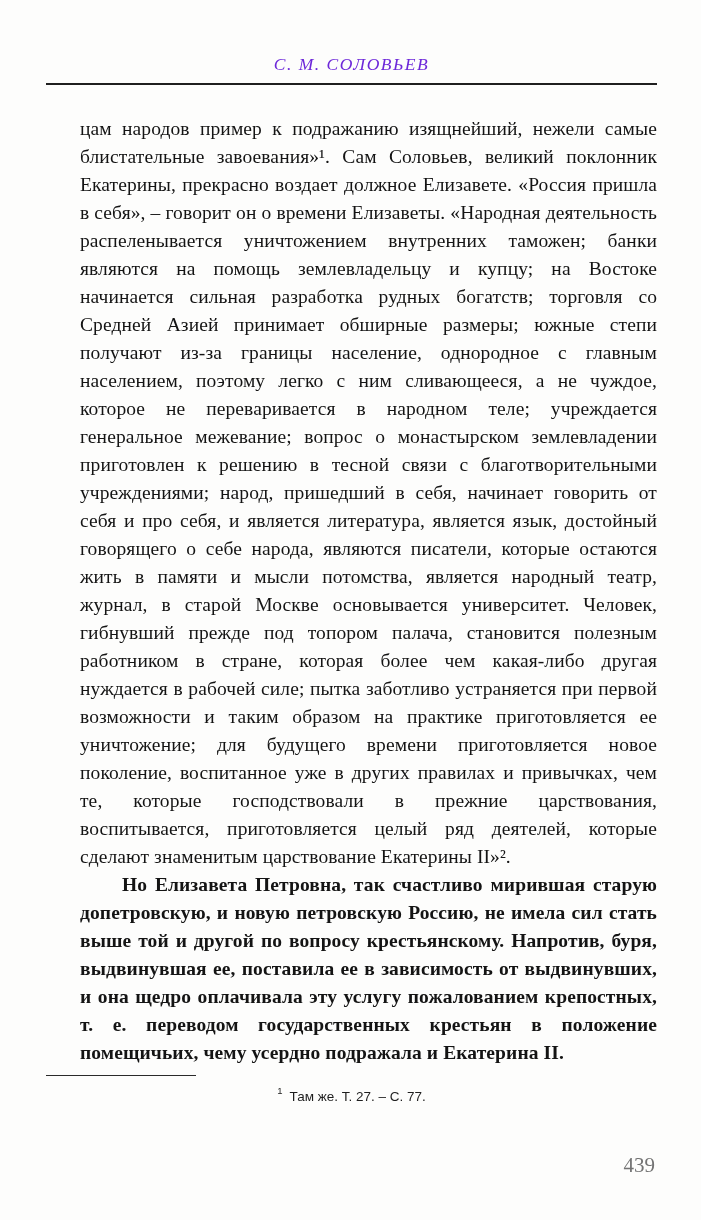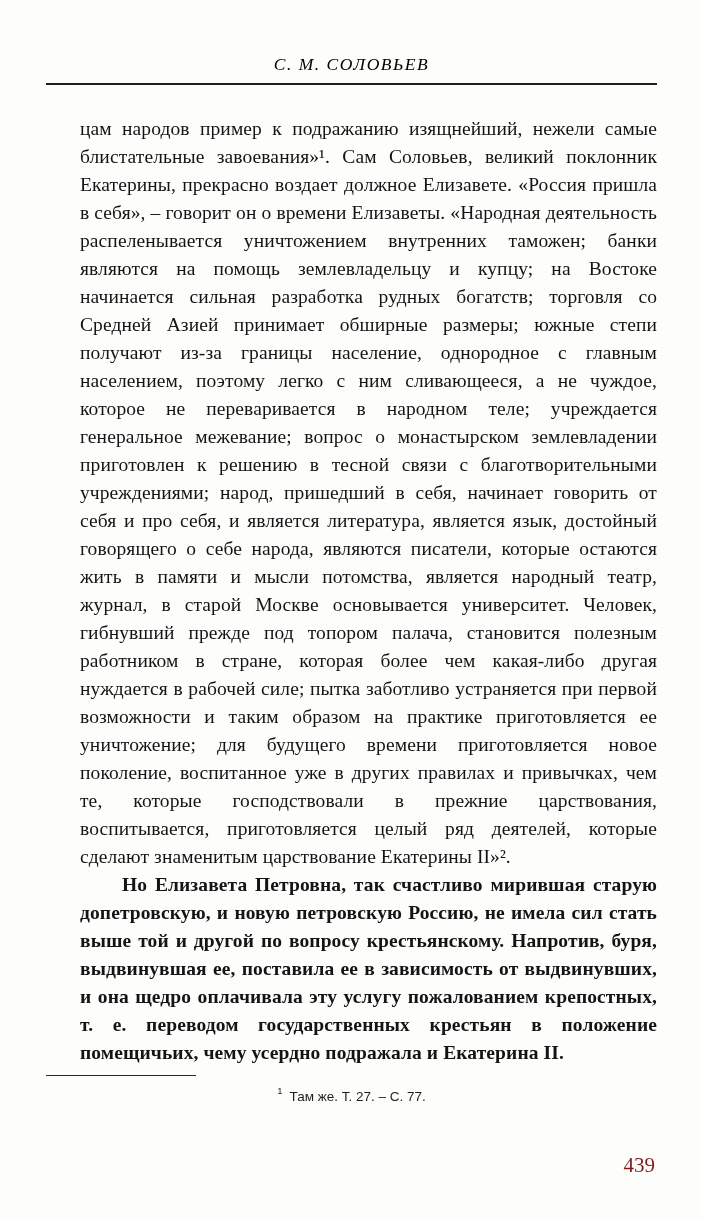--- a/index.html
+++ b/index.html
@@ -16,21 +16,21 @@
     color: #141414;
     font-family: "Liberation Serif", serif;
     padding: 54px 44px 0 46px;
     overflow: hidden;
   }
   .running-head {
     text-align: center;
     font-style: italic;
     font-size: 17.5px;
     letter-spacing: 1.5px;
-    color: #000000;
+    color: #6d28d9;
   }
   .head-rule {
     border: none;
     border-top: 2px solid #1f1f1f;
     margin: 8px 0 0 0;
   }
   .body-text {
     margin-top: 30px;
     margin-left: 34px;
   }
@@ -66,21 +66,21 @@
     vertical-align: top;
     line-height: 1;
     position: relative;
     top: 2px;
   }
   .page-number {
     position: absolute;
     right: 46px;
     bottom: 42px;
     font-size: 21px;
-    color: #7f1d1d;
+    color: #737373;
   }
 </style>
 </head>
 <body>
 
 <div class="page">
 
   <header>
     <div class="running-head">С. М. СОЛОВЬЕВ</div>
     <hr class="head-rule">

